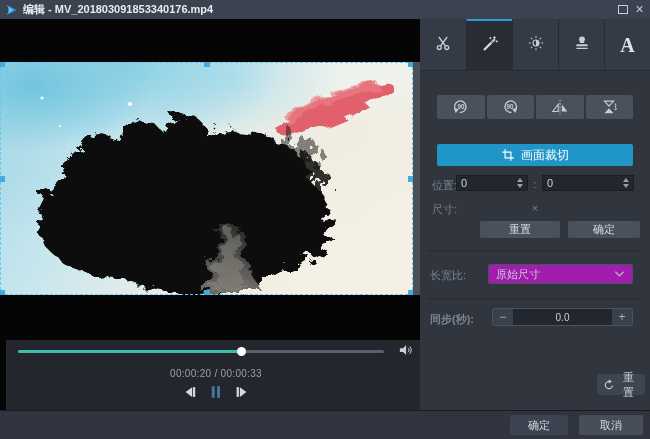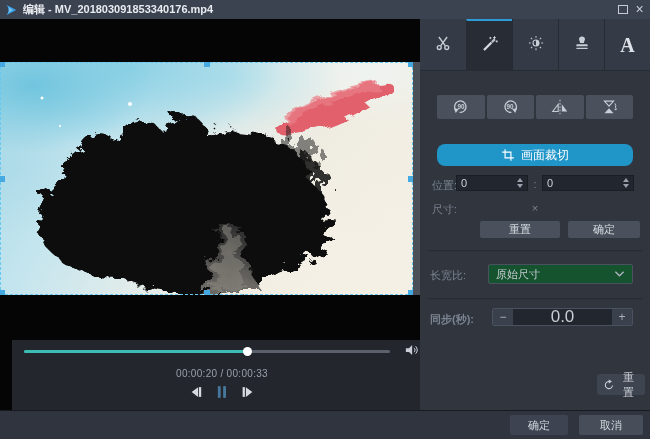--- a/index.html
+++ b/index.html
@@ -32,63 +32,63 @@
       radial-gradient(260px 160px at 85% 90%, rgba(245,240,229,.95), transparent 80%),
       linear-gradient(118deg,#a6d9e8 0%,#c4e5ee 25%,#e3ecea 48%,#efece1 68%,#f5f0e5 100%);}
   .artwork{position:absolute;left:0;top:0;}
   .marquee{position:absolute;left:0;top:0;width:413px;height:233px;border:1px dashed #67c9ef;box-sizing:border-box;}
   .handle{position:absolute;width:6px;height:6px;background:#45aae2;}
   .h-tl{left:-1px;top:-1px}.h-tm{left:50%;margin-left:-3px;top:-1px}.h-tr{right:-1px;top:-1px}
   .h-ml{left:-1px;top:50%;margin-top:-3px}.h-mr{right:-1px;top:50%;margin-top:-3px}
   .h-bl{left:-1px;bottom:-1px}.h-bm{left:50%;margin-left:-3px;bottom:-1px}.h-br{right:-1px;bottom:-1px}
   .sidestrip{position:absolute;left:413px;top:43px;width:7px;height:233px;background:#4b5058;}
 
-  .controls{position:absolute;left:12px;top:321px;width:420px;height:70px;background:#23262d;}
+  .controls{position:absolute;left:6px;top:321px;width:420px;height:70px;background:#23262d;}
   .track{position:absolute;left:12px;top:10px;width:366px;height:3px;background:#5a616c;border-radius:2px;}
   .trackfill{position:absolute;left:0;top:0;height:3px;width:61%;background:#3cbdb3;border-radius:2px;}
   .thumb{position:absolute;top:-3px;left:calc(61% - 4px);width:9px;height:9px;border-radius:50%;background:#ffffff;}
   .volume{position:absolute;right:13px;top:3px;display:flex;}
   .time{position:absolute;left:0;top:28px;width:420px;text-align:center;font-size:10px;color:#97a0aa;letter-spacing:.3px;}
   .pbrow{position:absolute;left:0;top:45px;width:420px;display:flex;justify-content:center;align-items:center;gap:14px;}
   .pbtn{display:flex;align-items:center;justify-content:center;background:none;border:none;padding:0;cursor:default;}
 
   
   .panel{position:absolute;left:420px;top:19px;width:230px;height:391px;background:#30353e;}
   .tabbar{position:absolute;left:0;top:0;width:230px;height:52px;display:flex;background:#353b46;border-bottom:1px solid #272b33;box-sizing:border-box;}
   .tab{width:46px;height:52px;display:flex;align-items:center;justify-content:center;border-left:1px solid #272b33;box-sizing:border-box;cursor:default;}
   .tab:first-child{border-left:none;}
   .tab.selected{background:#282d35;border-top:2px solid #2f9bd6;height:52px;}
   .letterA{font-family:"Liberation Serif",serif;font-size:20px;font-weight:bold;color:#dde1e8;line-height:1;}
 
   .rotrow{position:absolute;left:17px;top:76px;width:196px;display:flex;gap:2px;}
   .rotbtn{flex:1;height:24px;background:#4a515d;border:none;border-radius:2px;display:flex;align-items:center;justify-content:center;cursor:default;}
 
-  .cropbtn{position:absolute;left:17px;top:125px;width:196px;height:22px;background:#2095c8;border:none;border-radius:8px;
+  .cropbtn{position:absolute;left:17px;top:125px;width:196px;height:22px;background:#2095c8;border:none;border-radius:2px;
            color:#ffffff;font-size:12px;display:flex;align-items:center;justify-content:center;gap:6px;cursor:default;font-family:inherit;}
 
   .formlabel{position:absolute;font-size:11px;color:#7b8390;white-space:nowrap;}
   .field{position:absolute;height:16px;background:#22262e;border:1px solid #191d24;box-sizing:border-box;}
   .field input{position:absolute;left:0;top:0;width:calc(100% - 15px);height:100%;background:transparent;border:none;outline:none;
                color:#ccd1d9;font-size:11px;padding:0 0 0 4px;font-family:inherit;}
   .spin{position:absolute;right:1px;top:0;width:13px;height:100%;display:flex;flex-direction:column;align-items:center;justify-content:center;gap:2px;}
   .arr-up{width:0;height:0;border-left:3px solid transparent;border-right:3px solid transparent;border-bottom:4px solid #98a0ac;}
   .arr-dn{width:0;height:0;border-left:3px solid transparent;border-right:3px solid transparent;border-top:4px solid #98a0ac;}
   .sep{position:absolute;width:14px;text-align:center;font-size:11px;color:#7b8390;}
 
   .smallbtn{position:absolute;height:17px;background:#4a515d;border:none;border-radius:2px;color:#d9dce2;font-size:11px;cursor:default;font-family:inherit;}
   .divider{position:absolute;left:8px;width:214px;height:1px;background:#272b33;border-bottom:1px solid rgba(255,255,255,0.04);}
 
-  .dropdown{position:absolute;left:68px;top:245px;width:145px;height:20px;background:#14532d;border:1px solid #4a5160;border-radius:2px;
+  .dropdown{position:absolute;left:68px;top:245px;width:145px;height:20px;background:#a21caf;border:1px solid #4a5160;border-radius:2px;
             box-sizing:border-box;display:flex;align-items:center;padding:0 7px;color:#c9ced6;font-size:11px;cursor:default;}
   .dropdown .dval{flex:1;}
 
   .syncgroup{position:absolute;left:72px;top:289px;width:141px;height:18px;display:flex;background:#22262e;
              border:1px solid #4a5160;border-radius:2px;box-sizing:border-box;overflow:hidden;}
   .syncbtn{width:20px;background:#3a414c;color:#aab1bc;font-size:12px;display:flex;align-items:center;justify-content:center;border:none;padding:0;cursor:default;font-family:inherit;}
-  .syncval{flex:1;display:flex;align-items:center;justify-content:center;color:#c9ced6;font-size:17px;}
+  .syncval{flex:1;display:flex;align-items:center;justify-content:center;color:#c9ced6;font-size:10px;}
 
   .panelreset{position:absolute;left:177px;top:355px;width:48px;height:21px;background:#3e4450;border:none;border-radius:3px;
               color:#c9ced6;font-size:11px;display:flex;align-items:center;justify-content:center;gap:3px;cursor:default;font-family:inherit;}
 
   
   .footer{position:absolute;left:0;top:410px;width:650px;height:29px;background:#2f343e;border-top:1px solid #171b21;box-sizing:border-box;}
   .footbtn{position:absolute;top:4px;height:20px;border:none;border-radius:2px;color:#d4d8de;font-size:11px;cursor:default;font-family:inherit;}
   .okbtn{left:510px;width:58px;background:#3d4350;}
   .cancelbtn{left:579px;width:64px;background:#474d59;}
 </style>

